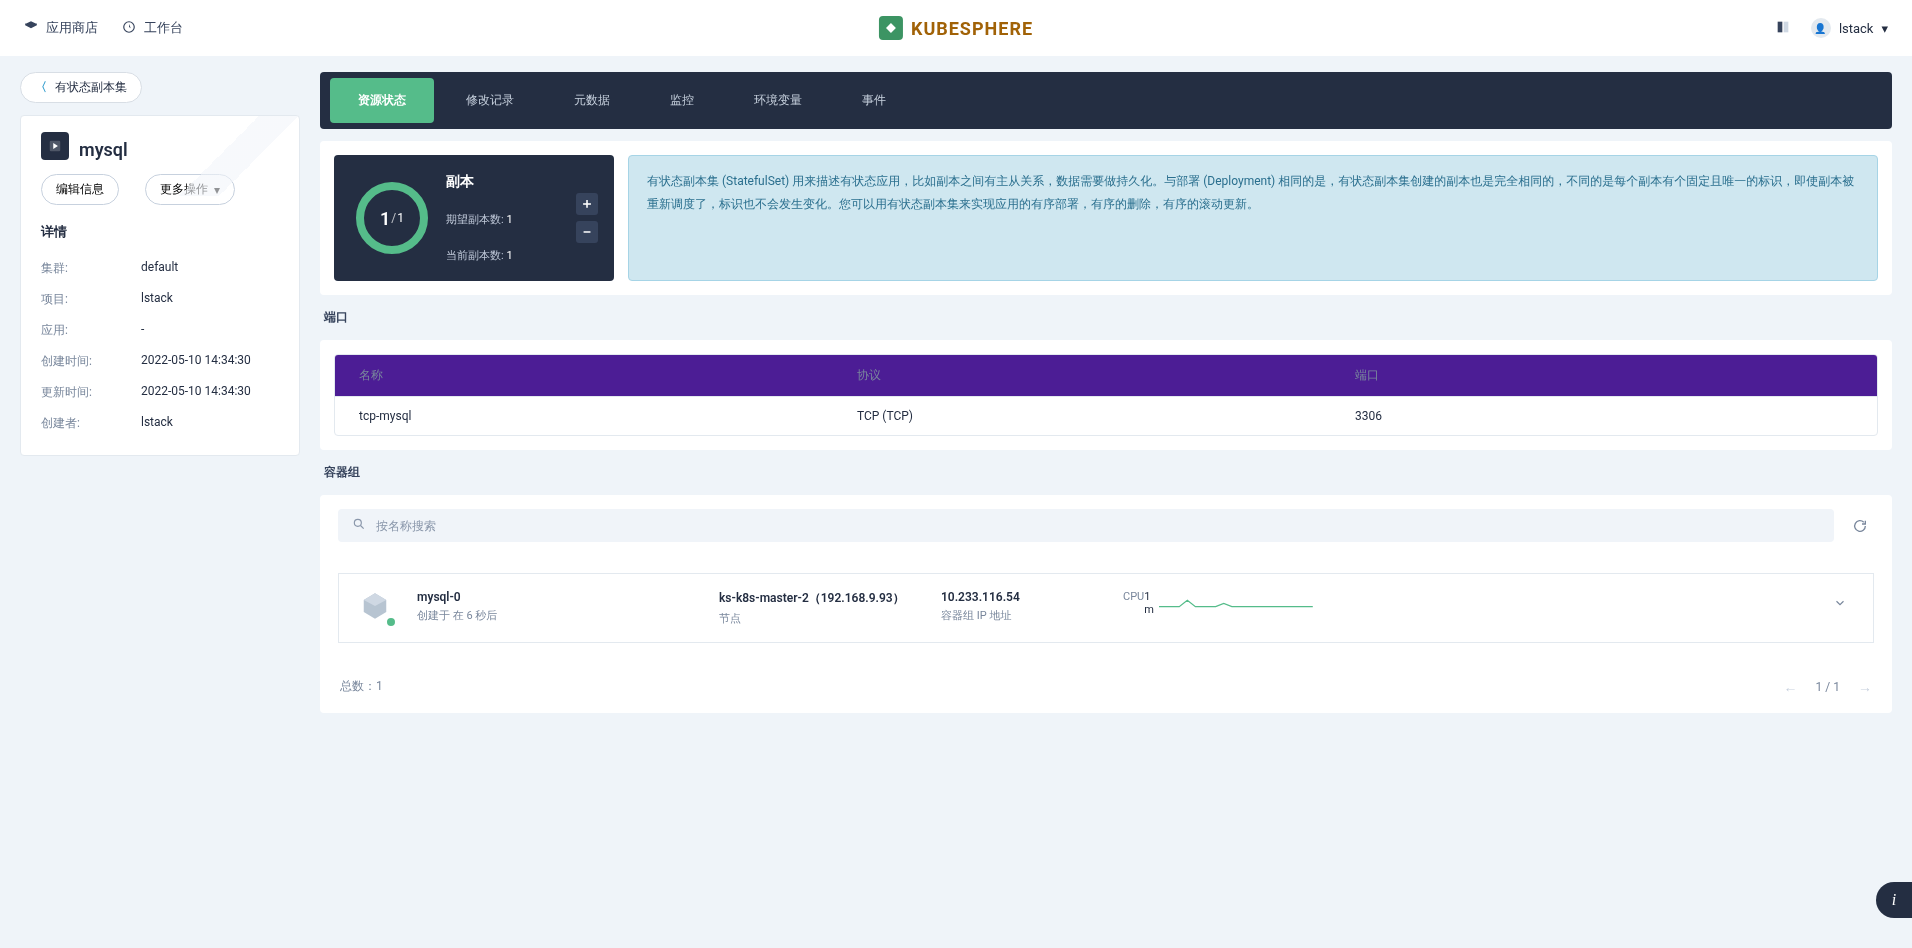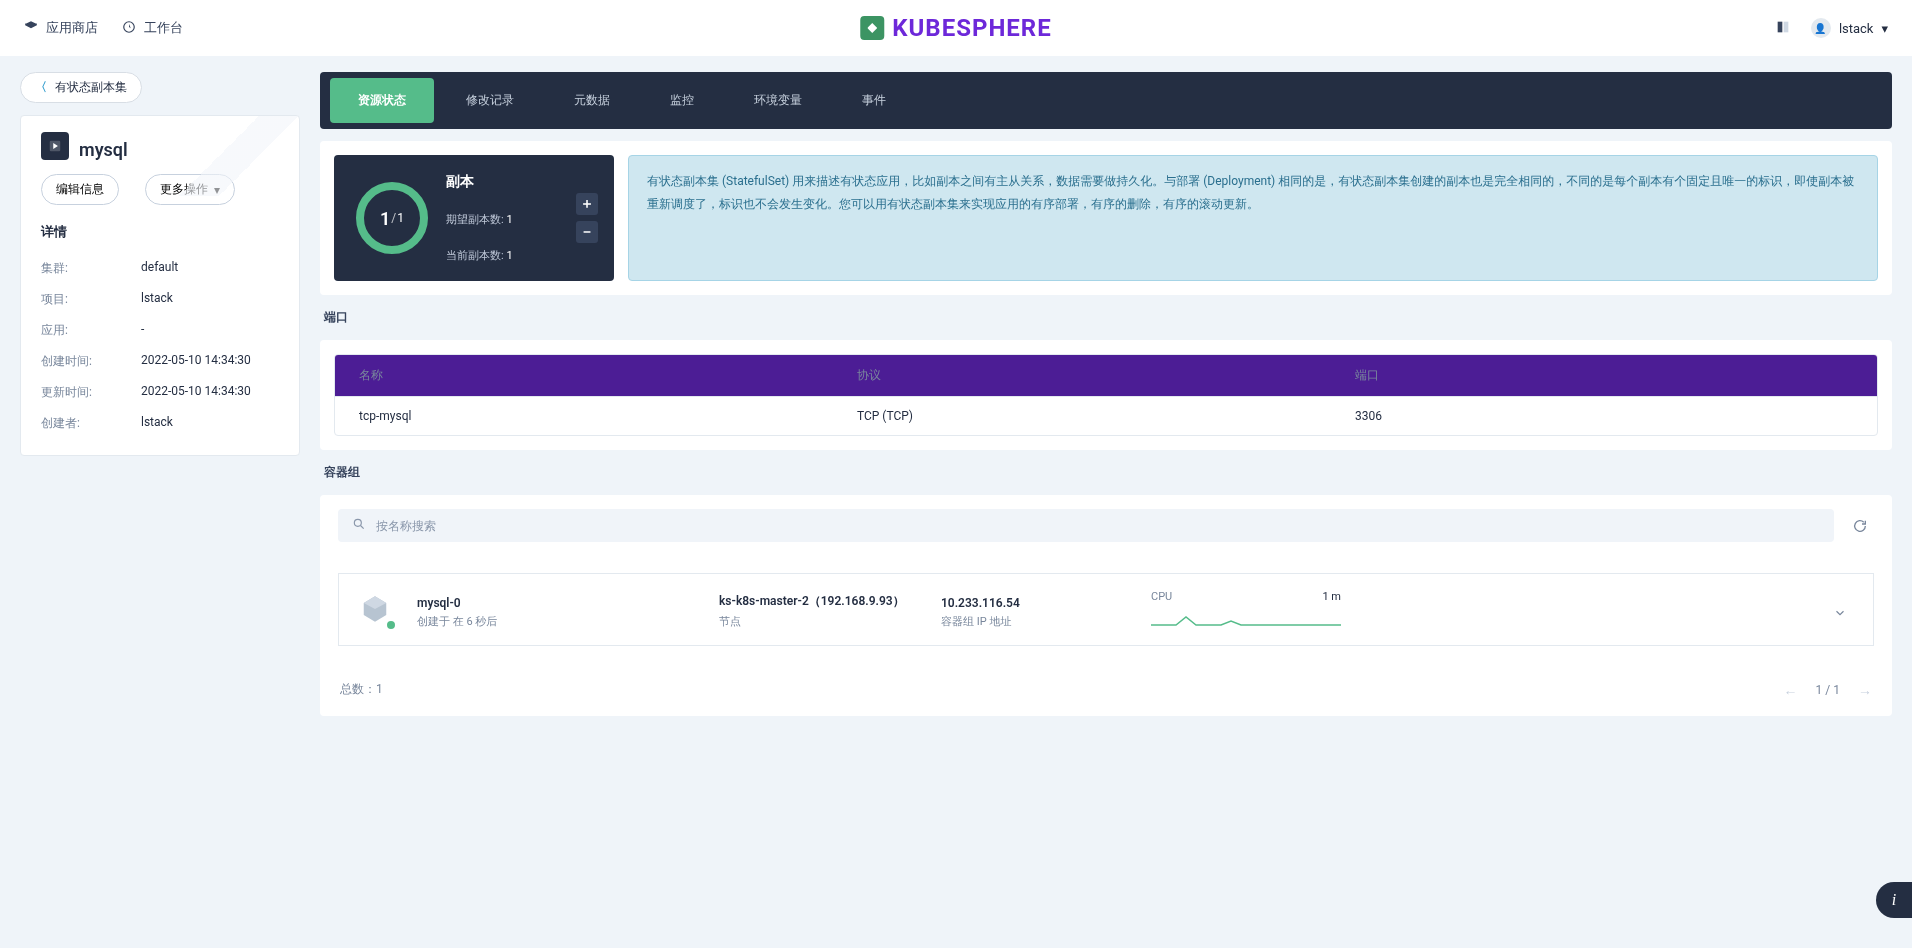--- a/index.html
+++ b/index.html
@@ -2,21 +2,21 @@
 <html><head>
 <meta charset="utf-8">
 <style>
 * { margin:0; padding:0; box-sizing:border-box; }
 body { font-family:-apple-system,BlinkMacSystemFont,"Segoe UI",Roboto,"Helvetica Neue",Arial,sans-serif; background:#eff4f9; color:#242e42; font-size:12px; }
 
 
 .topbar { height:56px; background:#fff; display:flex; align-items:center; padding:0 24px; position:relative; }
 .topbar-left { display:flex; gap:24px; align-items:center; }
 .topbar-item { display:flex; align-items:flex-end; gap:8px; cursor:pointer; font-size:13px; color:#36435c; }
-.brand { position:absolute; left:50%; transform:translateX(-50%); display:flex; align-items:center; gap:8px; font-weight:700; font-size:24px; letter-spacing:1px; color:#6d28d9; }
+.brand { position:absolute; left:50%; transform:translateX(-50%); display:flex; align-items:center; gap:8px; font-weight:700; font-size:18px; letter-spacing:1px; color:#a16207; }
 .brand-icon { width:24px; height:24px; background:#3c9463; border-radius:4px; position:relative; }
 .brand-icon::before { content:''; position:absolute; width:10px; height:10px; background:#fff; top:7px; left:7px; clip-path:polygon(50% 0,100% 50%,50% 100%,0 50%); }
 .topbar-right { margin-left:auto; display:flex; align-items:center; gap:20px; }
 .user-chip { display:flex; align-items:center; gap:8px; cursor:pointer; font-size:13px; }
 .avatar { width:20px; height:20px; border-radius:50%; background:#e3e9ef; display:flex; align-items:center; justify-content:center; font-size:10px; }
 
 
 .wrap { display:flex; gap:20px; padding:16px 20px; align-items:flex-start; }
 
 
@@ -71,28 +71,28 @@
 .ports-row { color:#242e42; }
 
 
 .pod-panel { background:#fff; border-radius:4px; padding:14px 18px; display:flex; flex-direction:column; gap:31px; }
 .search-row { display:flex; align-items:center; gap:12px; }
 .search-box { flex:1; background:#f0f4f9; border-radius:4px; display:flex; align-items:center; padding:8px 14px; gap:10px; }
 .search-box input { border:none; background:transparent; outline:none; flex:1; font-size:12px; color:#36435c; }
 .search-box input::placeholder { color:#8a97ab; }
 .refresh-btn { width:28px; height:28px; display:flex; align-items:center; justify-content:center; cursor:pointer; color:#79879c; }
 
-.pod-row { border:1px solid #e3e9ef; border-radius:0; padding:16px 20px; display:flex; align-items:flex-end; gap:22px; cursor:pointer; }
+.pod-row { border:1px solid #e3e9ef; border-radius:0; padding:16px 20px; display:flex; align-items:flex-start; gap:22px; cursor:pointer; }
 .pod-icon-wrap { position:relative; width:36px; height:36px; }
 .hex-icon { width:32px; height:32px; display:flex; align-items:center; justify-content:center; }
 .status-dot { position:absolute; right:-2px; bottom:-2px; width:12px; height:12px; border-radius:50%; background:#55bc8a; border:2px solid #fff; }
 .pod-col { display:flex; flex-direction:column; gap:4px; min-width:160px; }
 .pod-col .primary { font-size:12px; font-weight:600; color:#242e42; }
 .pod-col .secondary { font-size:11px; color:#79879c; }
-.spark-col { width:190px; display:flex; flex-direction:column; gap:4px;margin-left:28px; }
+.spark-col { width:190px; display:flex; flex-direction:row; gap:4px; }
 .spark-head { display:flex; justify-content:space-between; font-size:11px; color:#79879c; }
 .spark-head .val { color:#242e42; }
 .sparkline { height:22px; width:100%; }
 .expand-chev { margin-left:auto; color:#79879c; cursor:pointer; padding:6px; }
 
 .pod-footer { display:flex; align-items:center; justify-content:space-between; font-size:12px; color:#79879c; padding:4px 2px; }
 .pager { display:flex; align-items:center; gap:18px; }
 .pager-arrow { cursor:pointer; color:#c7d1de; font-size:14px; }
 
 

